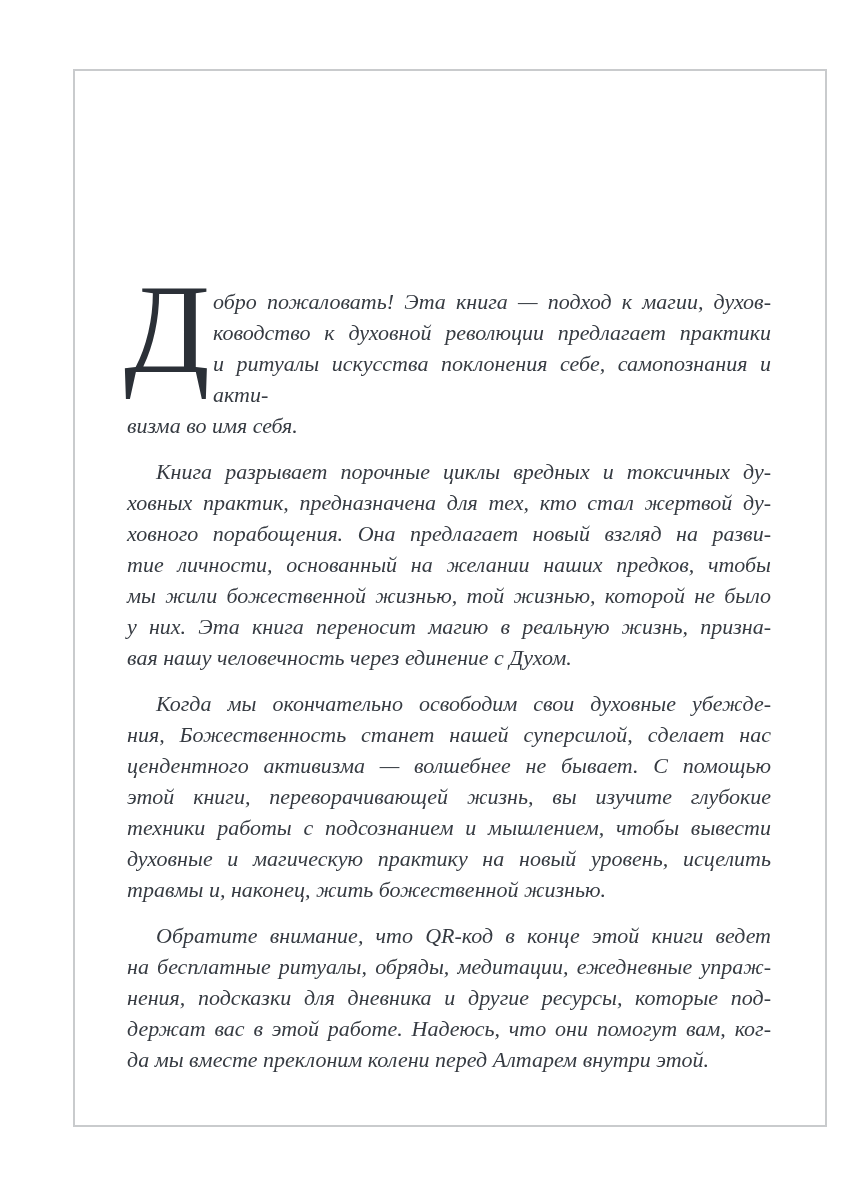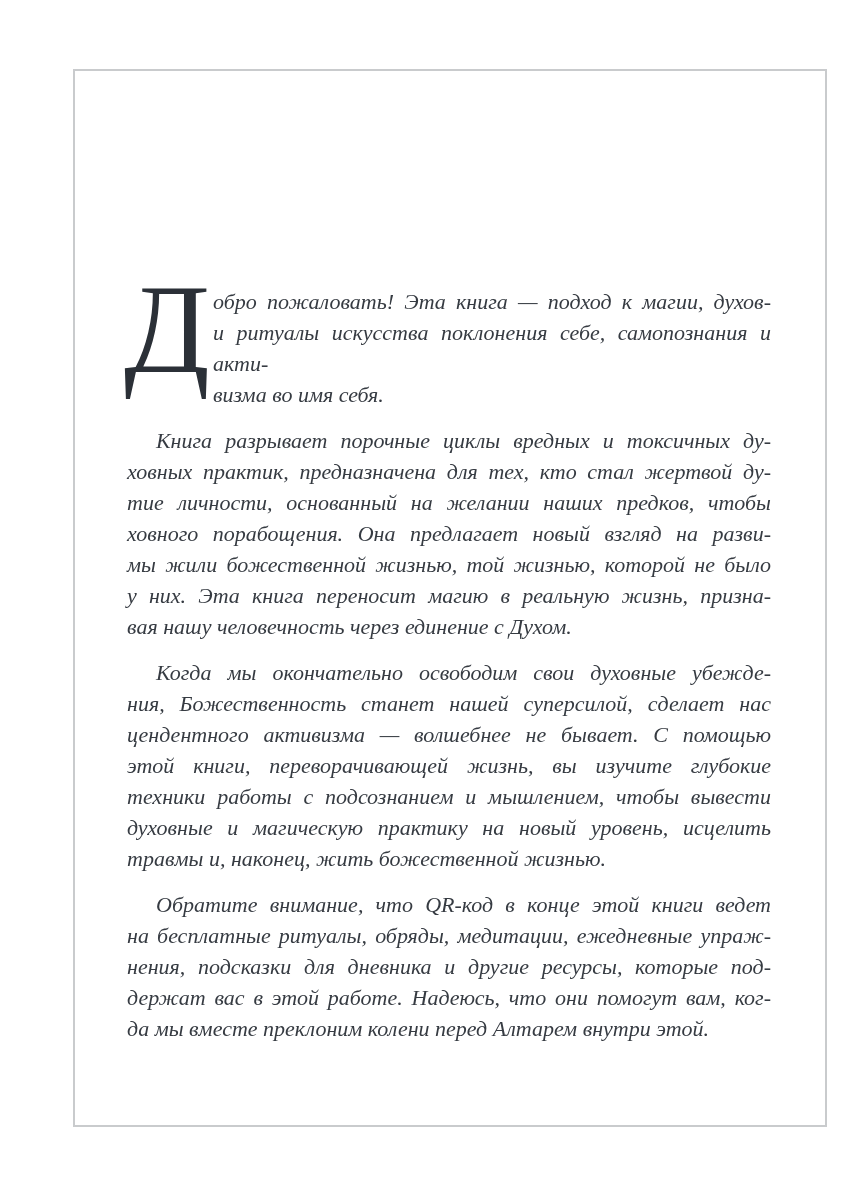--- a/index.html
+++ b/index.html
@@ -69,29 +69,30 @@
 </head>
 <body>
 
 <div class="page-frame">
   <div class="text-column">
 
     <div class="para first">
       <span class="dc-spacer"></span>
       <span class="dropcap">Д</span>
       <div class="line">обро пожаловать! Эта книга — подход к магии, духов-</div>
+      <div class="line">ководство к духовной революции предлагает практики</div>
       <div class="line">и ритуалы искусства поклонения себе, самопознания и акти-</div>
       <div class="line last">визма во имя себя.</div>
     </div>
 
     <div class="para">
       <div class="line indent">Книга разрывает порочные циклы вредных и токсичных ду-</div>
       <div class="line">ховных практик, предназначена для тех, кто стал жертвой ду-</div>
+      <div class="line">ховного порабощения. Она предлагает новый взгляд на разви-</div>
       <div class="line">тие личности, основанный на желании наших предков, чтобы</div>
-      <div class="line">ховного порабощения. Она предлагает новый взгляд на разви-</div>
       <div class="line">мы жили божественной жизнью, той жизнью, которой не было</div>
       <div class="line">у них. Эта книга переносит магию в реальную жизнь, призна-</div>
       <div class="line last">вая нашу человечность через единение с Духом.</div>
     </div>
 
     <div class="para">
       <div class="line indent">Когда мы окончательно освободим свои духовные убежде-</div>
       <div class="line">ния, Божественность станет нашей суперсилой, сделает нас</div>
       <div class="line">цендентного активизма — волшебнее не бывает. С помощью</div>
       <div class="line">этой книги, переворачивающей жизнь, вы изучите глубокие</div>

